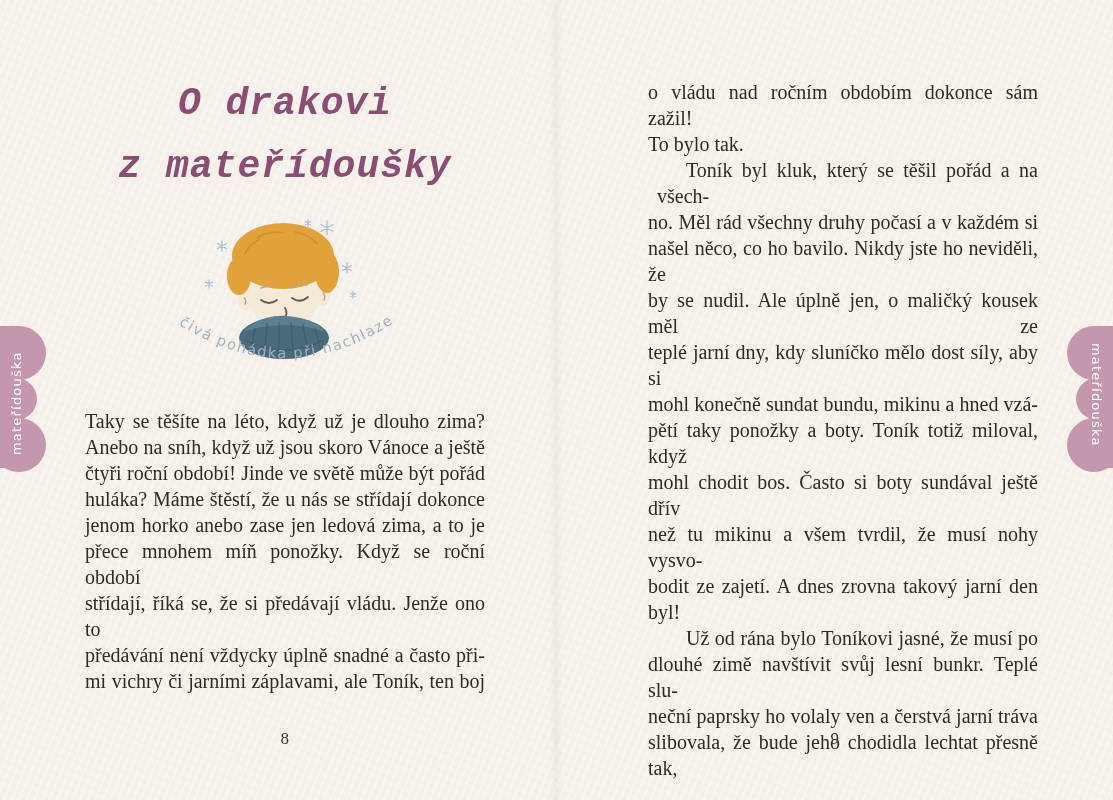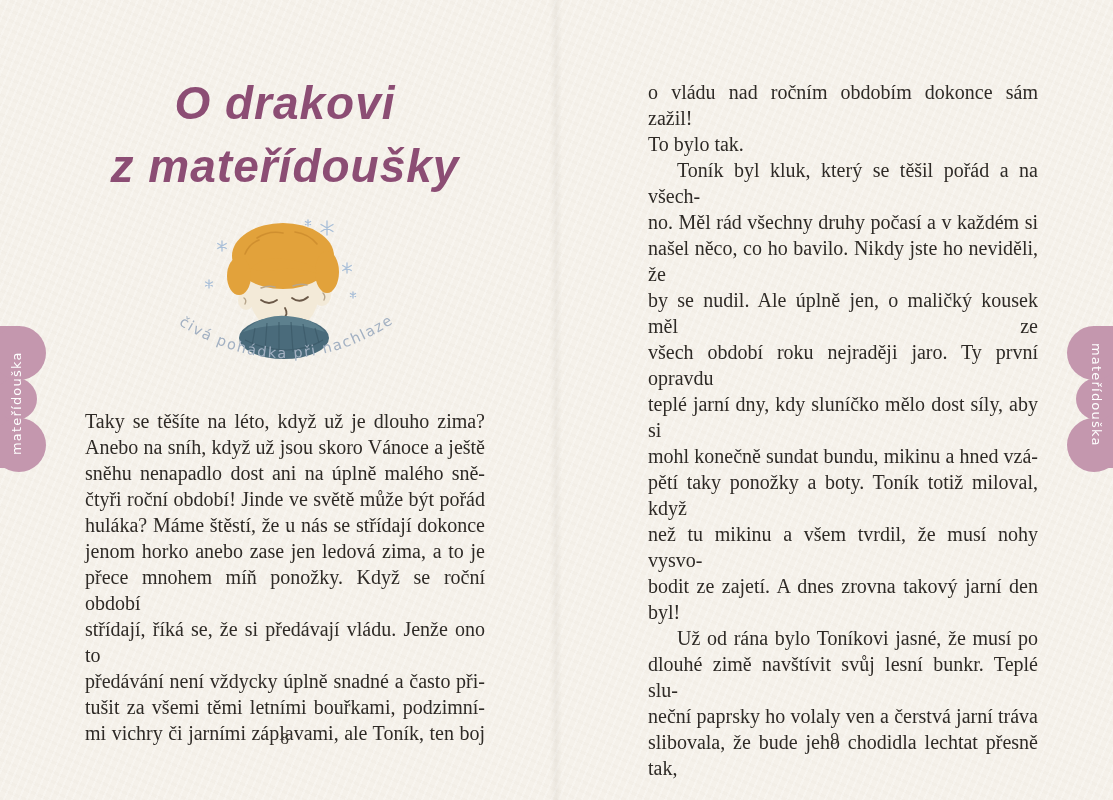--- a/index.html
+++ b/index.html
@@ -25,40 +25,40 @@
   }
   .gutter{
     position:absolute;top:0;bottom:0;left:550px;width:12px;pointer-events:none;
     background:linear-gradient(to right, rgba(0,0,0,0), rgba(110,100,85,.07) 50%, rgba(0,0,0,0));
   }
 
   
   .chapter-title{
     position:absolute;left:85px;top:72px;width:400px;
     text-align:center;color:var(--title-purple);
-    font-family:Liberation Sans, sans-serif;font-style:italic;font-weight:700;
-    font-size:46px;line-height:63px;letter-spacing:1px;
+    font-family:Liberation Mono, monospace;font-style:italic;font-weight:700;
+    font-size:38px;line-height:63px;letter-spacing:1px;
   }
   .illustration{position:absolute;left:195px;top:216px;width:190px;height:148px;}
   .arc-subtitle{position:absolute;left:168px;top:310px;width:234px;height:80px;}
   .arc-subtitle text{
     font-family:"DejaVu Sans",sans-serif;font-size:14.5px;letter-spacing:1.6px;
     fill:var(--arc-text);
   }
 
   
   .body-col{
     position:absolute;font-size:20px;line-height:26px;
     font-family:"Liberation Serif","DejaVu Serif",serif;color:var(--body-text);
   }
   .body-col-left{left:85px;top:408px;width:400px;}
   .body-col-right{left:648px;top:79px;width:390px;}
   .bline{text-align:justify;text-align-last:justify;white-space:normal;}
   .bline.nojust{text-align-last:left;}
-  .bline.ind{text-indent:29px;}
+  .bline.ind{text-indent:29px;margin-left:9px;}
 
   .page-number{
     position:absolute;width:400px;text-align:center;
     font-size:17px;color:#3a352f;letter-spacing:.5px;
   }
   .page-number-left{left:85px;top:729px;}
   .page-number-right{left:640px;top:729px;width:390px;}
 
   
   .tab-svg{position:absolute;top:315px;width:47px;height:172px;}
@@ -146,46 +146,44 @@
       <path id="arcpath" d="M 10,14 Q 117,82 224,14" fill="none"></path>
     </defs>
     <text>
       <textPath href="#arcpath" startOffset="50%" text-anchor="middle">Léčivá pohádka při nachlazení</textPath>
     </text>
   </svg>
 
   <div class="body-col body-col-left">
       <div class="bline">Taky se těšíte na léto, když už je dlouho zima?</div>
       <div class="bline">Anebo na sníh, když už jsou skoro Vánoce a ještě</div>
-      <div class="bline">sněhu nenapadlo dost ani na úplně malého sně-</div>
       <div class="bline">čtyři roční období! Jinde ve světě může být pořád</div>
       <div class="bline">huláka? Máme štěstí, že u nás se střídají dokonce</div>
       <div class="bline">jenom horko anebo zase jen ledová zima, a to je</div>
       <div class="bline">přece mnohem míň ponožky. Když se roční období</div>
       <div class="bline">střídají, říká se, že si předávají vládu. Jenže ono to</div>
       <div class="bline">předávání není vždycky úplně snadné a často při-</div>
-      <div class="bline">tušit za všemi těmi letními bouřkami, podzimní-</div>
       <div class="bline">mi vichry či jarními záplavami, ale Toník, ten boj</div>
     </div>
 
   <div class="page-number page-number-left">8</div>
 </div>
 
 <div>
   <div class="body-col body-col-right">
       <div class="bline">o vládu nad ročním obdobím dokonce sám zažil!</div>
       <div class="bline nojust">To bylo tak.</div>
       <div class="bline ind">Toník byl kluk, který se těšil pořád a na všech-</div>
       <div class="bline">no. Měl rád všechny druhy počasí a v každém si</div>
       <div class="bline">našel něco, co ho bavilo. Nikdy jste ho neviděli, že</div>
       <div class="bline">by se nudil. Ale úplně jen, o maličký kousek měl ze</div>
-      <div class="bline">všech období roku nejraději jaro. Ty první opravdu</div>
       <div class="bline">teplé jarní dny, kdy sluníčko mělo dost síly, aby si</div>
       <div class="bline">mohl konečně sundat bundu, mikinu a hned vzá-</div>
       <div class="bline">pětí taky ponožky a boty. Toník totiž miloval, když</div>
+      <div class="bline">mohl chodit bos. Často si boty sundával ještě dřív</div>
       <div class="bline">než tu mikinu a všem tvrdil, že musí nohy vysvo-</div>
       <div class="bline">bodit ze zajetí. A dnes zrovna takový jarní den byl!</div>
       <div class="bline ind">Už od rána bylo Toníkovi jasné, že musí po</div>
       <div class="bline">dlouhé zimě navštívit svůj lesní bunkr. Teplé slu-</div>
       <div class="bline">neční paprsky ho volaly ven a čerstvá jarní tráva</div>
       <div class="bline">slibovala, že bude jeho chodidla lechtat přesně tak,</div>
     </div>
 
   <div class="page-number page-number-right">9</div>
 </div>

